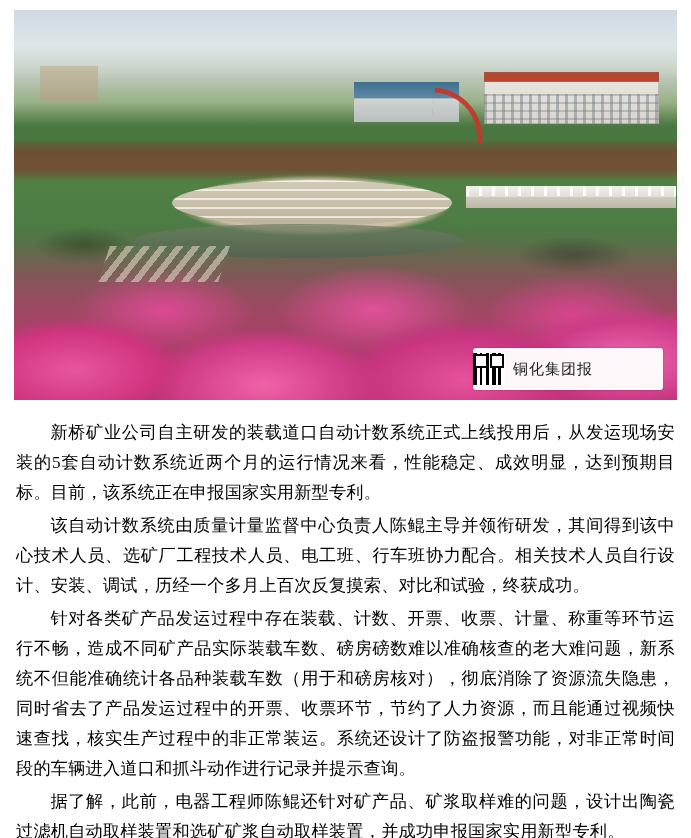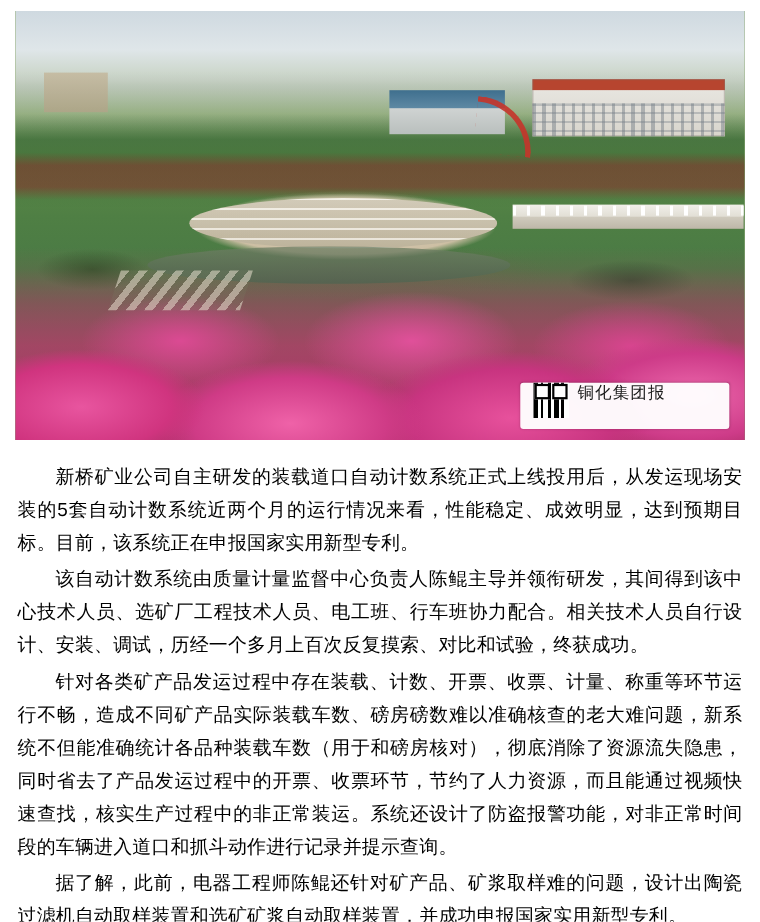--- a/index.html
+++ b/index.html
@@ -133,25 +133,25 @@
   }
 
   
   .qr-badge {
     position: absolute;
     right: 14px;
     bottom: 10px;
     width: 190px;
     height: 42px;
     display: flex;
-    align-items: flex-start;
+    align-items: center;
     gap: 8px;
     background: rgba(255,255,255,0.96);
     border-radius: 3px;
-    padding: 0 12px;
+    padding: 0 0;
     box-sizing: border-box;
     box-shadow: 0 0 2px rgba(0,0,0,0.25);
   }
   .qr-code {
     width: 32px;
     height: 32px;
     background:
       linear-gradient(to right, #000 0 4px, #fff 4px 7px, #000 7px 9px, #fff 9px 13px, #000 13px 16px, #fff 16px 19px, #000 19px 23px, #fff 23px 25px, #000 25px 28px, #fff 28px 32px),
       #fff;
     background-blend-mode: multiply;
@@ -177,21 +177,21 @@
   }
 
   
   .article {
     margin: 18px 16px 0 16px;
     width: 659px;
     box-sizing: border-box;
   }
   .article p {
     margin: 0 0 3px 0;
-    font-family: Liberation Sans, sans-serif;
+    font-family: Liberation Serif, serif;
     font-size: 17.2px;
     line-height: 30px;
     color: #000000;
     text-align: justify;
     text-indent: 2em;
     letter-spacing: 0.2px;
   }
 </style>
 </head>
 <body>

